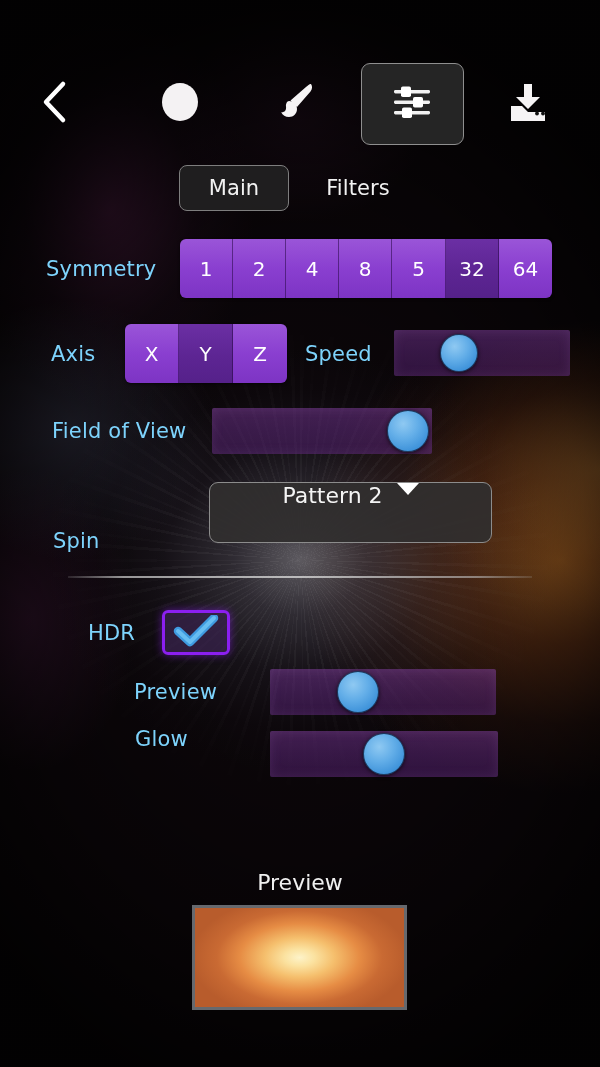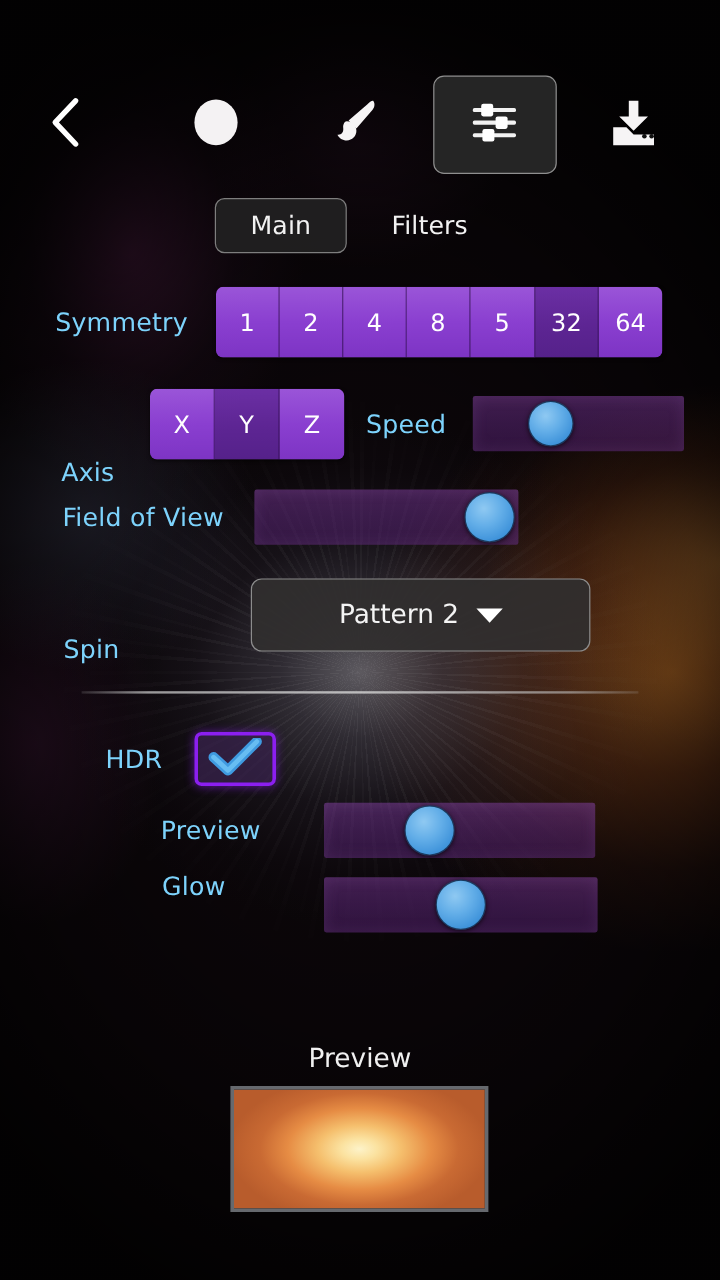--- a/index.html
+++ b/index.html
@@ -169,21 +169,21 @@
     box-shadow: 0 1px 4px rgba(0,0,0,0.70);
     transform: translate(-50%, -50%);
     cursor: grab;
   }
 
   
   .dropdown {
     position: absolute;
     border: 1px solid #8c8c8c; border-radius: 9px;
     background: rgba(48,46,46,0.93);
-    display: flex; align-items: center; justify-content: center;
+    display: flex; align-items: flex-start; justify-content: center;
     gap: 14px; cursor: pointer;
   }
   .dd-text { color: #f4f4f4; font-size: 22px; }
   .dd-caret {
     width: 0; height: 0;
     border-left: 11px solid transparent;
     border-right: 11px solid transparent;
     border-top: 12px solid #ffffff;
   }
 
@@ -312,21 +312,21 @@
     <div class="seg" style="left:180px; top:239px; width:372px; height:59px;">
       <div class="seg-item" style="width:53px;height:59px;">1</div>
       <div class="seg-item" style="width:53px;height:59px;">2</div>
       <div class="seg-item" style="width:53px;height:59px;">4</div>
       <div class="seg-item" style="width:53px;height:59px;">8</div>
       <div class="seg-item" style="width:54px;height:59px;">5</div>
       <div class="seg-item on" style="width:53px;height:59px;">32</div>
       <div class="seg-item" style="width:53px;height:59px;">64</div>
     </div>
 
-    <div class="lbl" style="left:51px; top:342px;margin-top:40px;">Axis</div>
+    <div class="lbl" style="left:51px; top:342px;">Axis</div>
     <div class="seg" style="left:125px; top:324px; width:162px; height:59px;">
       <div class="seg-item" style="width:54px;height:59px;">X</div>
       <div class="seg-item on" style="width:54px;height:59px;">Y</div>
       <div class="seg-item" style="width:54px;height:59px;">Z</div>
     </div>
 
     <div class="lbl" style="left:305px; top:342px;">Speed</div>
     <div class="slider" style="left:394px; top:330px; width:176px; height:46px;">
       <div class="thumb" id="thumb-speed" style="width: 38px; height: 38px; left: 37%;"></div>
     </div>

